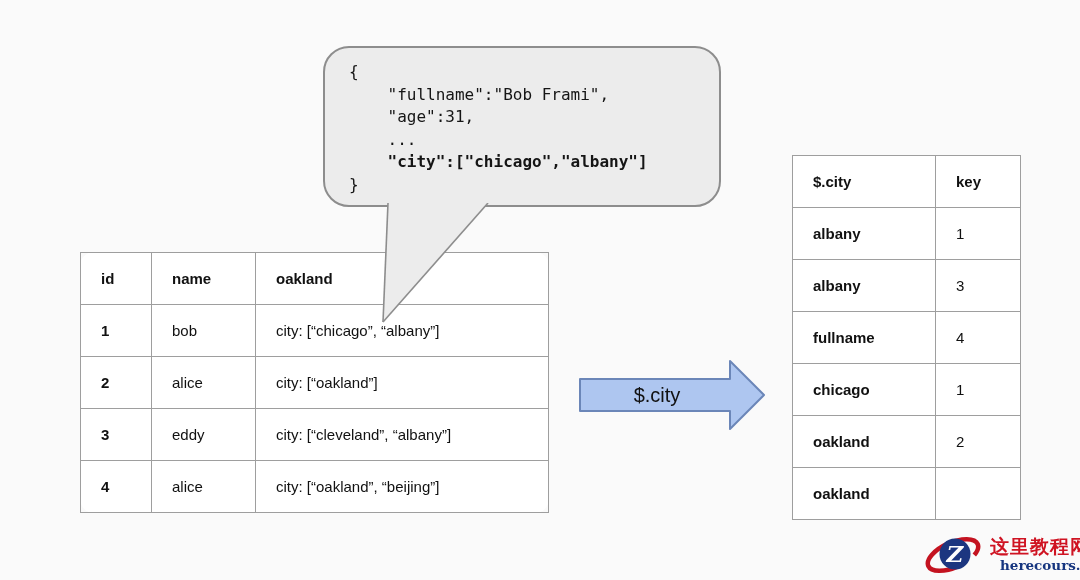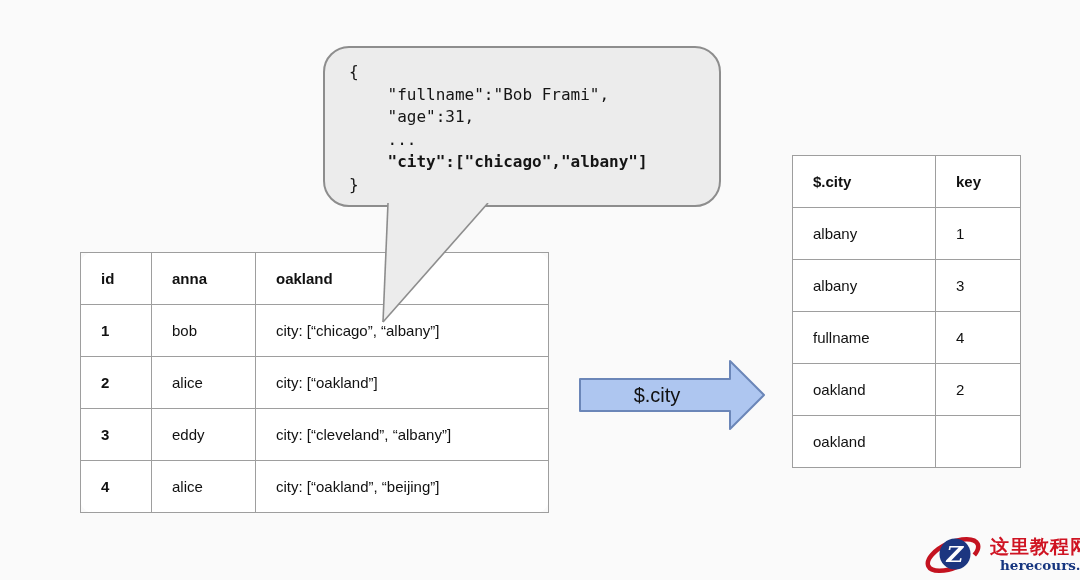--- a/index.html
+++ b/index.html
@@ -60,21 +60,21 @@
   .src-table .col-id  { width: 71px; }
   .src-table .col-name { width: 104px; }
   .src-table .col-info { width: 293px; }
   .src-table td.id-cell { font-weight: bold; }
 
   .res-table { position: absolute; left: 792px; top: 155px; z-index: 1; }
   .res-table th { height: 51px; }
   .res-table td { height: 51px; }
   .res-table .col-city { width: 143px; }
   .res-table .col-key  { width: 85px; }
-  .res-table td.city-cell { font-weight: normal; }
+  .res-table td.city-cell { font-weight: bold; }
 
   
   .arrow-wrap { position: absolute; left: 578px; top: 358px; width: 190px; height: 74px; z-index: 2; }
   .arrow-label {
     position: absolute; left: 578px; top: 358px;
     width: 158px; height: 74px;
     display: flex; align-items: center; justify-content: center;
     font-size: 20px; color: #111;
     z-index: 3;
   }
@@ -117,21 +117,21 @@
 
 <table class="grid src-table">
   <colgroup>
       <col class="col-id">
       <col class="col-name">
       <col class="col-info">
     </colgroup>
   <tbody>
       <tr>
     <th>id</th>
-    <th>anna</th>
+    <th>name</th>
     <th>oakland</th>
   </tr>
   <tr>
     <td class="id-cell">1</td>
     <td>bob</td>
     <td>city: [“chicago”, “albany”]</td>
   </tr>
   <tr>
     <td class="id-cell">2</td>
     <td>alice</td>
@@ -169,20 +169,24 @@
     <td class="city-cell">albany</td>
     <td>1</td>
   </tr>
   <tr>
     <td class="city-cell">albany</td>
     <td>3</td>
   </tr>
   <tr>
     <td class="city-cell">fullname</td>
     <td>4</td>
+  </tr>
+  <tr>
+    <td class="city-cell">chicago</td>
+    <td>1</td>
   </tr>
   <tr>
     <td class="city-cell">oakland</td>
     <td>2</td>
   </tr>
   <tr>
     <td class="city-cell">oakland</td>
     <td></td>
   </tr>
 </tbody>

